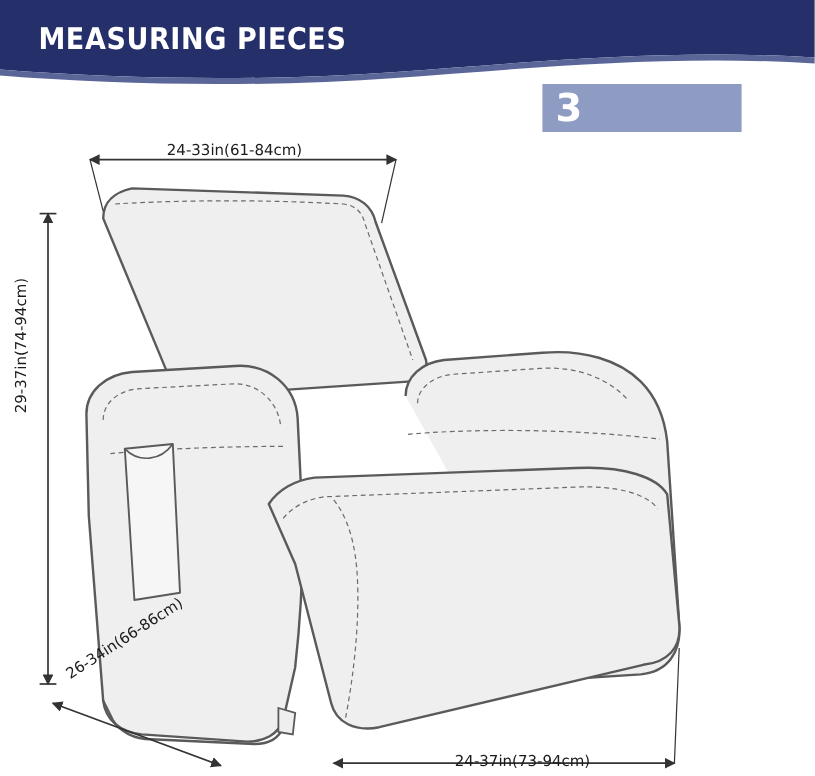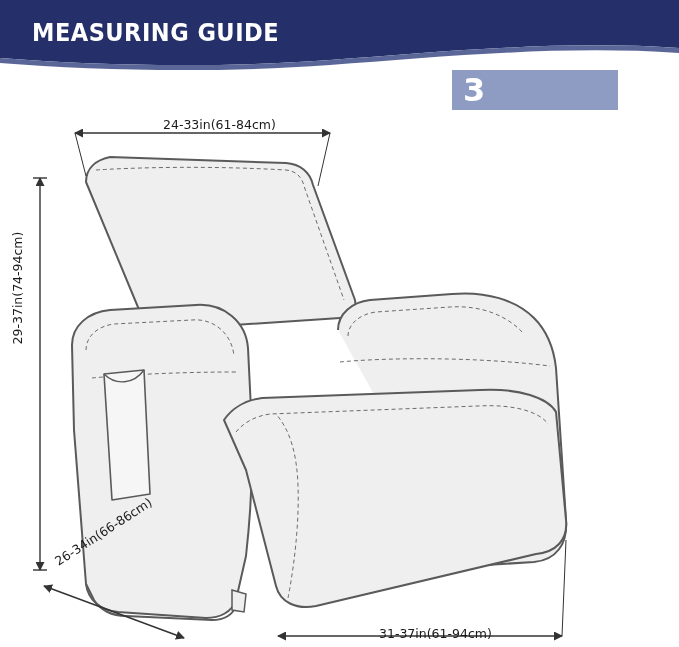--- a/index.html
+++ b/index.html
@@ -85,21 +85,20 @@
   .dim-label {
     position: absolute;
     color: #1b1b1b;
     font-size: 12.5px;
     font-family: "DejaVu Sans", sans-serif;
     white-space: nowrap;
   }
   #label-width-top {
     left: 139px;
     top: 117px;
-    margin-left: 24px;
   }
   #label-height-left {
     left: 10px;
     top: 288px;
     transform-origin: left top;
     transform: rotate(-90deg) translate(-50%, 0);
   }
   #label-depth-bottom {
     left: 52px;
     top: 556px;
@@ -115,21 +114,21 @@
 <body>
 
 <div id="page">
 
   <div class="header-band">
     <svg width="679" height="72" viewBox="0 0 679 72">
       <path d="M0,0 H679 V48 C560,40 440,52 330,60 C220,68 100,66 0,58 Z" fill="#25306a"></path>
       <path d="M0,58 C100,66 220,68 330,60 C440,52 560,40 679,48 L679,53 C560,45 440,57 330,65 C220,73 100,71 0,63 Z" fill="#5b6698"></path>
     </svg>
   </div>
-  <div class="header-title">MEASURING GUIDE</div>
+  <div class="header-title">MEASURING PIECES</div>
 
   <div class="pieces-badge">
     <span class="pieces-count">3</span>
   </div>
 
   <svg id="diagram" viewBox="0 0 679 647">
     <defs>
       <marker id="arrH" markerWidth="9" markerHeight="9" refX="8" refY="4.5" orient="auto" markerUnits="userSpaceOnUse">
         <path d="M0,0 L9,4.5 L0,9 z" fill="#333333"></path>
       </marker>
@@ -191,15 +190,15 @@
 
     <g>
       <line x1="278" y1="636" x2="562" y2="636" stroke="#333333" stroke-width="1.4" marker-start="url(#arrHs)" marker-end="url(#arrH)"></line>
       <line x1="562" y1="636" x2="566" y2="540" stroke="#333333" stroke-width="1"></line>
     </g>
   </svg>
 
   <div class="dim-label" id="label-width-top">24-33in(61-84cm)</div>
   <div class="dim-label" id="label-height-left">29-37in(74-94cm)</div>
   <div class="dim-label" id="label-depth-bottom">26-34in(66-86cm)</div>
-  <div class="dim-label" id="label-width-bottom">31-37in(61-94cm)</div>
+  <div class="dim-label" id="label-width-bottom">24-37in(73-94cm)</div>
 
 </div>
 
 </body></html>

